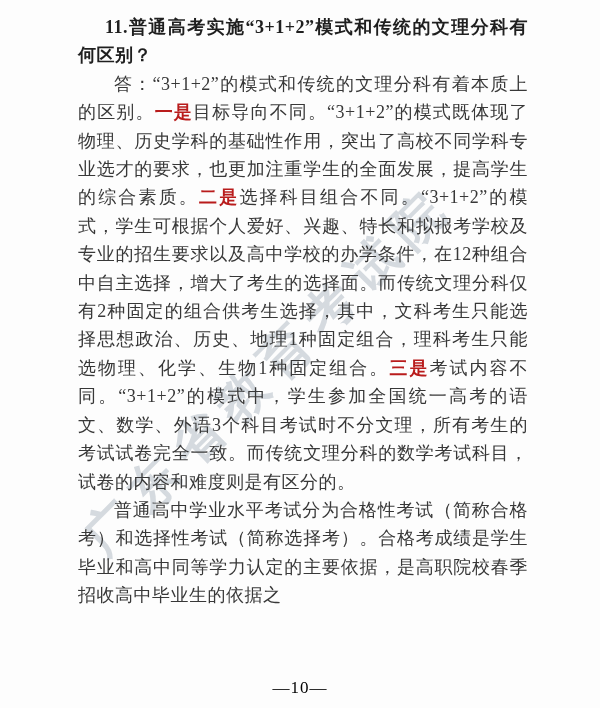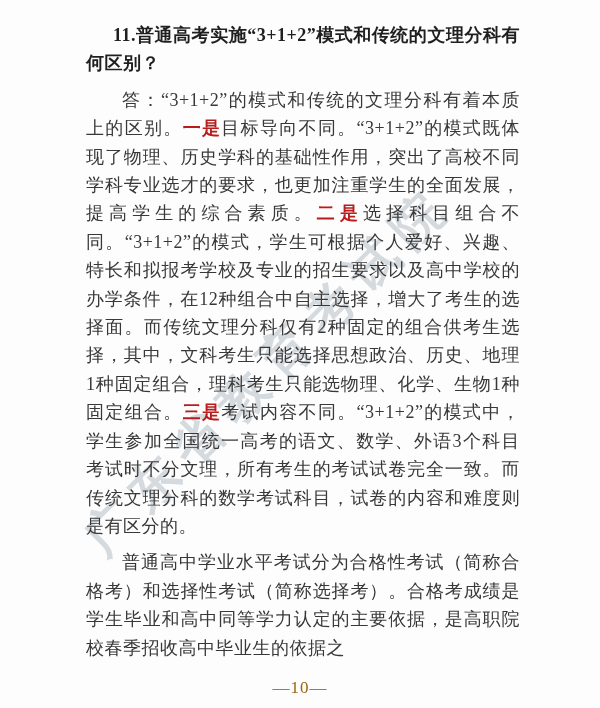--- a/index.html
+++ b/index.html
@@ -36,21 +36,21 @@
     top: 13px;
     width: 450px;
     z-index: 2;
     color: #383838;
     font-size: 18px;
     line-height: 28.4px;
     text-align: justify;
     letter-spacing: 0.5px;
   }
   .content p {
-    margin: 8px;
+    margin: 0;
     padding: 0;
   }
   .heading {
     font-weight: bold;
     color: #1f1f1f;
     text-indent: 27px;
   }
   .para {
     text-indent: 36px;
   }
@@ -58,21 +58,21 @@
     font-weight: bold;
     color: #b91c1c;
   }
   .page-number {
     position: absolute;
     left: 0;
     bottom: 10px;
     width: 100%;
     text-align: center;
     z-index: 2;
-    color: #a16207;
+    color: #000000;
     font-size: 17px;
     letter-spacing: 1px;
   }
 </style>
 </head>
 <body>
 
 <div class="page">
 
   <div class="watermark">广东省教育考试院</div>

